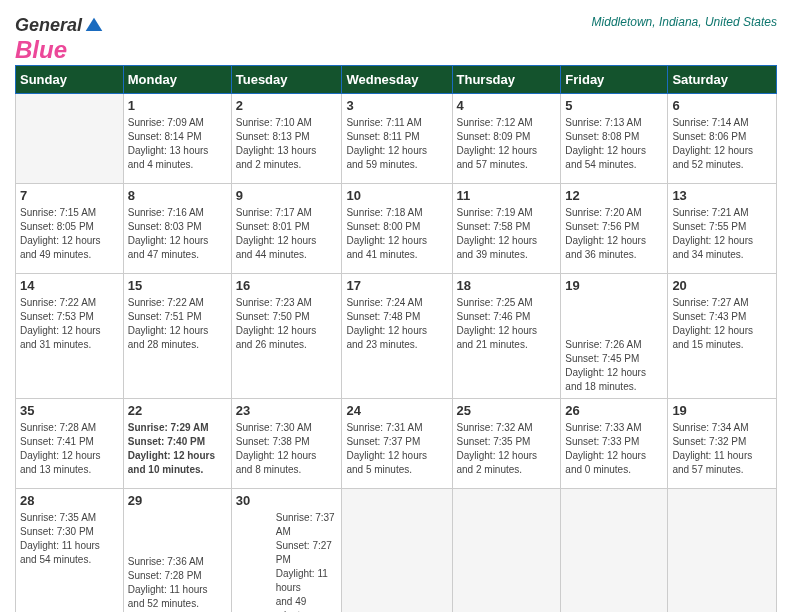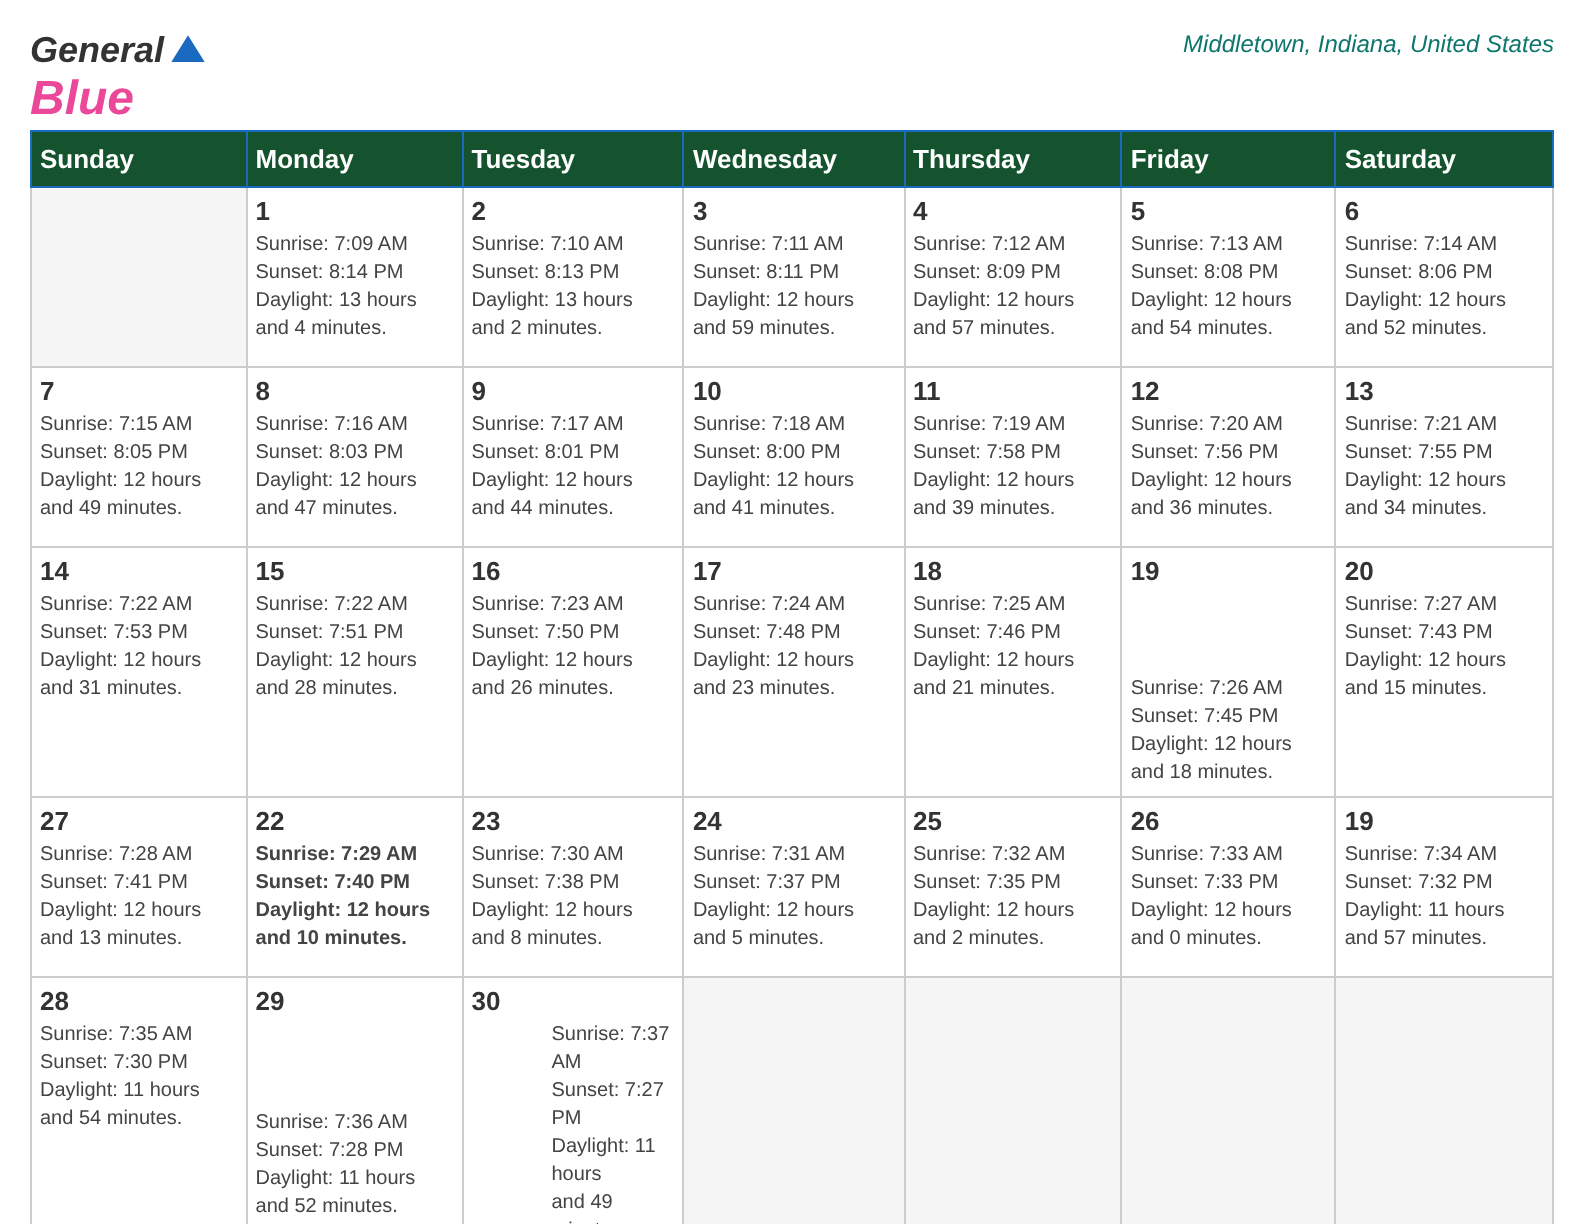--- a/index.html
+++ b/index.html
@@ -270,21 +270,21 @@
         <td>
           <span class="day-number">20</span>
           <div class="day-info" style="white-space: pre-line;">Sunrise: 7:27 AM
 Sunset: 7:43 PM
 Daylight: 12 hours
 and 15 minutes.</div>
         </td>
       </tr>
       <tr>
         <td>
-          <span class="day-number">27</span>
+          <span class="day-number">35</span>
           <div class="day-info" style="white-space: pre-line;">Sunrise: 7:28 AM
 Sunset: 7:41 PM
 Daylight: 12 hours
 and 13 minutes.</div>
         </td>
         <td>
           <span class="day-number">22</span>
           <div class="day-info" style="white-space: pre-line; font-weight: bold;">Sunrise: 7:29 AM
 Sunset: 7:40 PM
 Daylight: 12 hours

